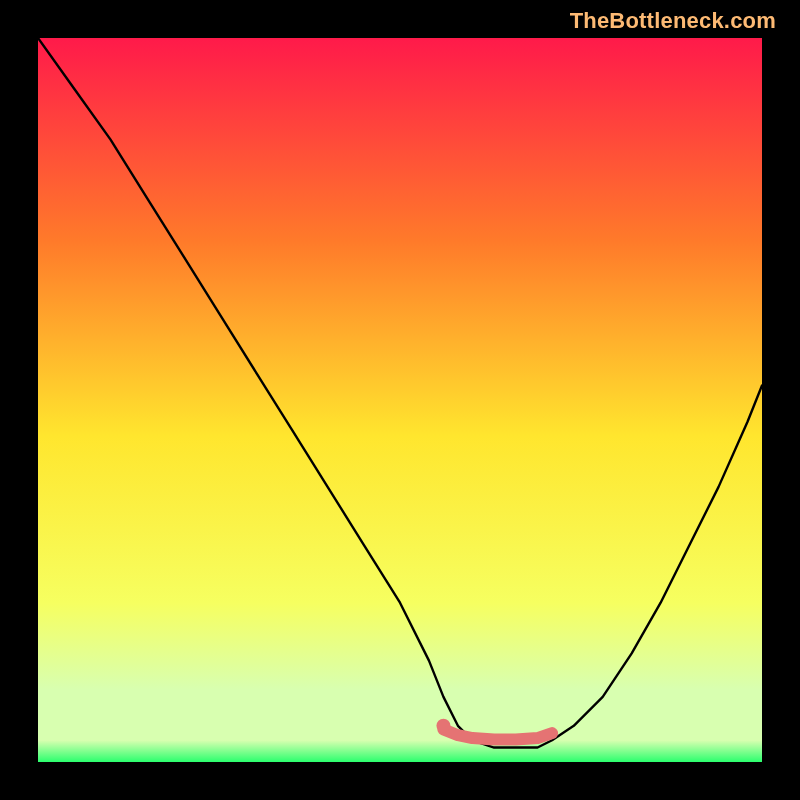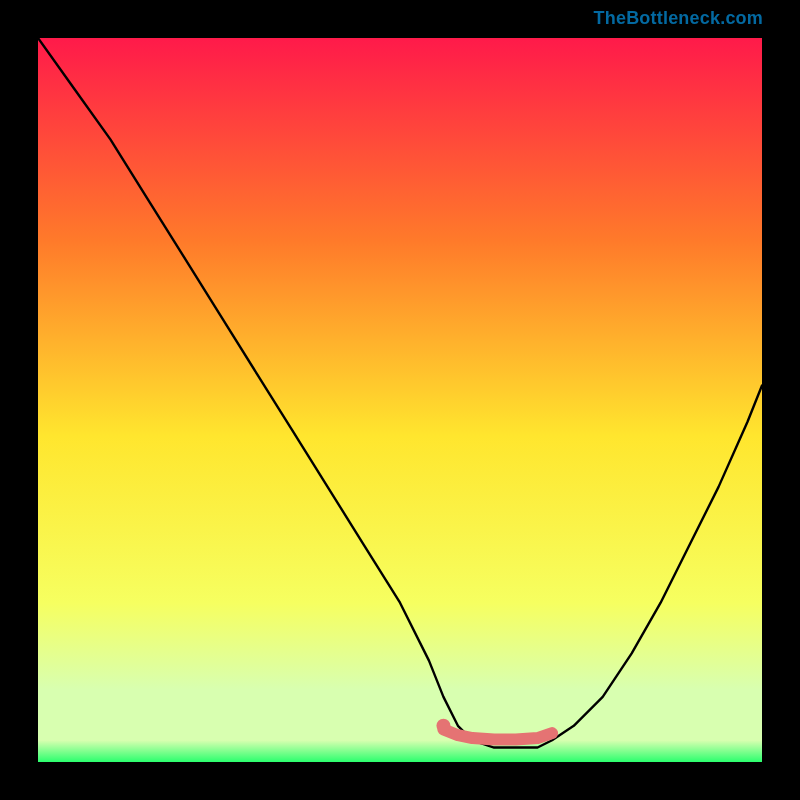--- a/index.html
+++ b/index.html
@@ -35,23 +35,23 @@
   .curve-layer {
     position: absolute;
     left: 0;
     top: 0;
     width: 100%;
     height: 100%;
   }
   .watermark {
     position: absolute;
     top: 8px;
-    right: 37px;
-    color: #0369a1;
-    font-size: 18px;
+    right: 24px;
+    color: #fdba74;
+    font-size: 22px;
     font-weight: 600;
     letter-spacing: 0.2px;
   }
 </style>
 </head>
 <body>
 
 <div class="outer">
 
   <div class="watermark">TheBottleneck.com</div>

